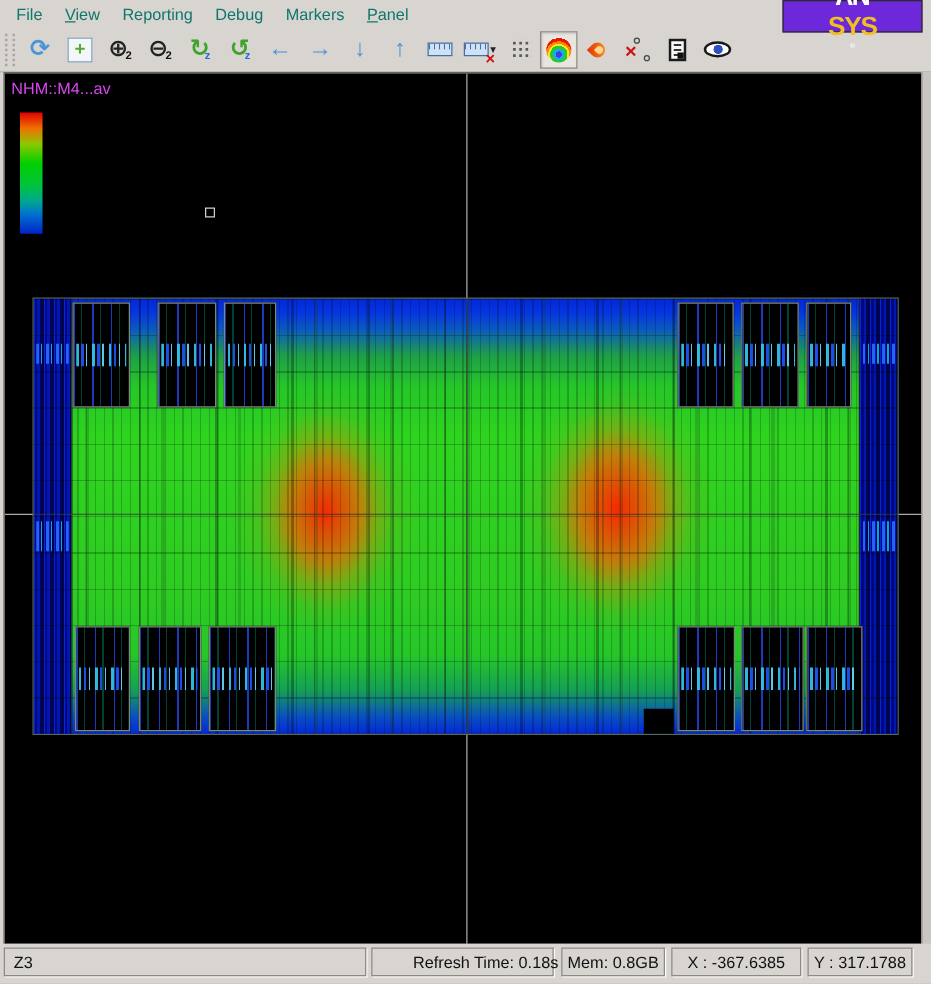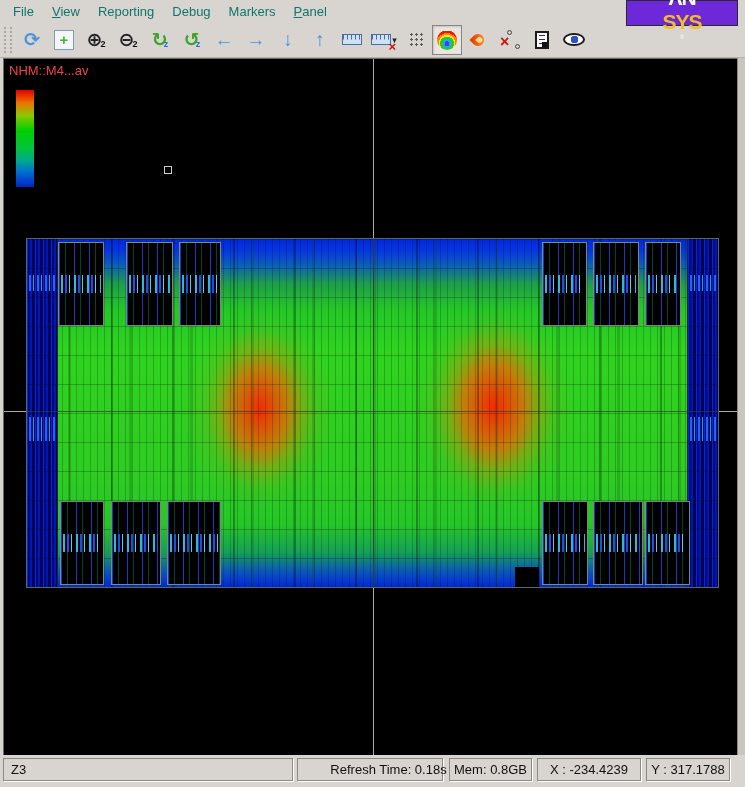--- a/index.html
+++ b/index.html
@@ -67,21 +67,21 @@
 
   
   .canvas { position:absolute; left:3px; top:58px; width:734px; height:697px; background:#000;
             border-top:1px solid #6e6a64; border-left:1px solid #6e6a64; overflow:hidden; }
   .right-strip { position:absolute; left:737px; top:58px; width:8px; height:697px; background:#c9c6c2;
                  border-left:1px solid #8d8983; }
   .crosshair-v { position:absolute; left:369px; top:0; width:1px; height:697px; background:#aaa; }
   .crosshair-h { position:absolute; left:0; top:352px; width:734px; height:1px; background:#aaa; }
 
   
-  .legend { position:absolute; left:5px; top:4px; color:#ef4444; }
+  .legend { position:absolute; left:5px; top:4px; color:#d946ef; }
   .legend-title { font-size:13px; margin-bottom:8px; }
   .legend-bar { position:absolute; left:12px; top:31px; width:18px; height:97px;
     background:linear-gradient(180deg,#e00000 0%,#f07000 13%,#8cc800 26%,#00d000 42%,
                #00c43c 60%,#00a890 73%,#0070d0 84%,#0024c8 100%); }
   .legend-values { position:absolute; left:36px; top:20px; height:110px;
                    display:flex; flex-direction:column; justify-content:space-between; }
   .legend-values div { font-size:13px; line-height:1; white-space:nowrap; }
   .marker-sq { position:absolute; left:160px; top:107px; width:8px; height:8px; border:1px solid #cfcfcf; }
 
   
@@ -270,17 +270,17 @@
     </div>
     <div class="marker-sq"></div>
   </div>
 
   <div class="right-strip"></div>
 
   <div class="statusbar">
     <div class="scell scell-sel">Z3</div>
     <div class="scell scell-refresh">Refresh Time: 0.18s</div>
     <div class="scell scell-mem">Mem: 0.8GB</div>
-    <div class="scell scell-x">X : -234.4239</div>
+    <div class="scell scell-x">X : -367.6385</div>
     <div class="scell scell-y">Y : 317.1788</div>
   </div>
 
 </div>
 
 </body></html>

